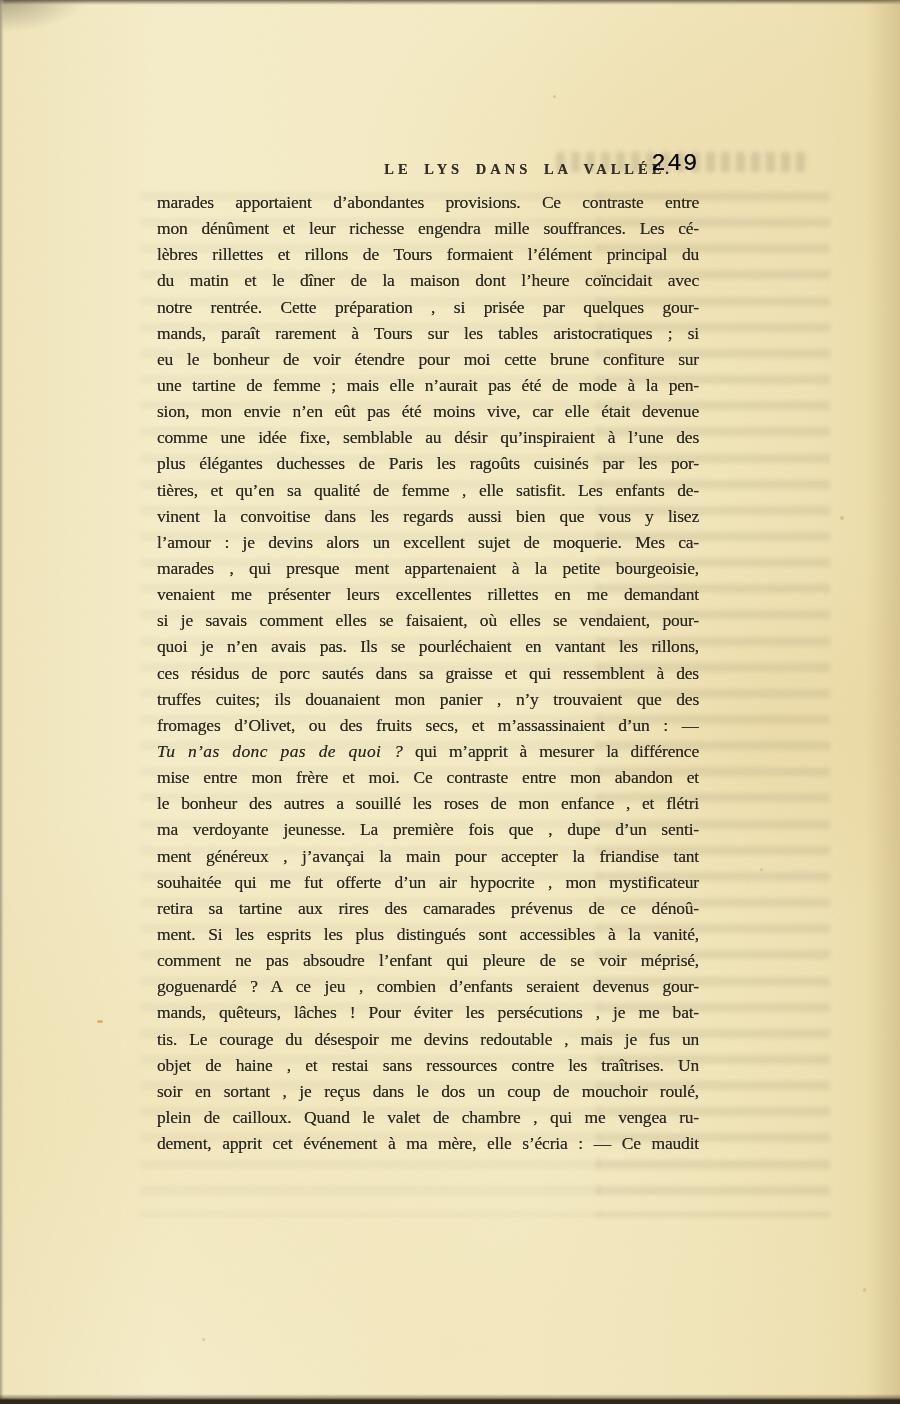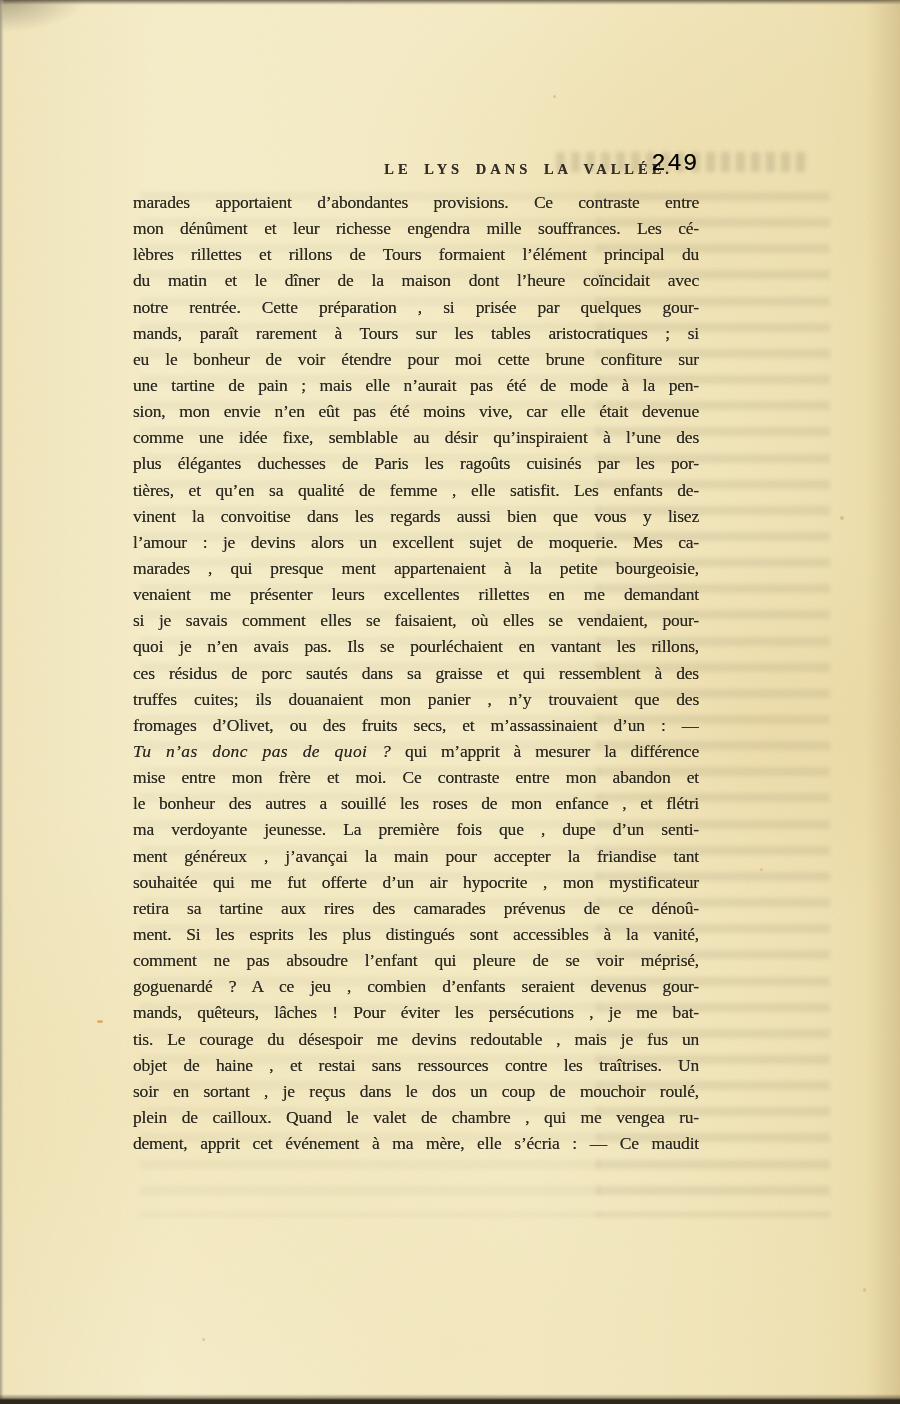--- a/index.html
+++ b/index.html
@@ -51,20 +51,21 @@
   
   .body-text{
     position:absolute;left:133px;top:189px;width:566px;
     font-size:17.5px;color:#2b2822;
   }
   .line{
     height:26.15px;line-height:26.15px;overflow:hidden;
     text-align:justify;text-align-last:justify;
     letter-spacing:-0.2px;word-spacing:-0.6px;white-space:normal;
     text-shadow:0 0 0.6px rgba(43,40,34,0.68);
+    margin-left:24px;
   }
   .it{font-style:italic;letter-spacing:0.4px;}
 
   
   .grain{position:absolute;inset:0;mix-blend-mode:multiply;opacity:0.5;pointer-events:none;}
   .speck{position:absolute;border-radius:50%;pointer-events:none;}
   .speck.s1{left:97px;top:1020px;width:6px;height:3px;background:#d89a4e;opacity:.75;}
   .speck.s2{left:840px;top:516px;width:4px;height:4px;background:#dca75e;opacity:.6;}
   .speck.s3{left:553px;top:95px;width:3px;height:3px;background:#d9a55c;opacity:.55;}
   .speck.s4{left:863px;top:1288px;width:3px;height:4px;background:#d3a058;opacity:.5;}
@@ -86,21 +87,21 @@
 </div>
 
 <div class="body-text">
     <div class="line"><span>marades apportaient d’abondantes provisions. Ce contraste entre</span></div>
     <div class="line"><span>mon dénûment et leur richesse engendra mille souffrances. Les cé-</span></div>
     <div class="line"><span>lèbres rillettes et rillons de Tours formaient l’élément principal du</span></div>
     <div class="line"><span>du matin et le dîner de la maison dont l’heure coïncidait avec</span></div>
     <div class="line"><span>notre rentrée. Cette préparation , si prisée par quelques gour-</span></div>
     <div class="line"><span>mands, paraît rarement à Tours sur les tables aristocratiques ; si</span></div>
     <div class="line"><span>eu le bonheur de voir étendre pour moi cette brune confiture sur</span></div>
-    <div class="line"><span>une tartine de pain ; mais elle n’aurait pas été de mode à la pen-</span></div>
+    <div class="line"><span>une tartine de femme ; mais elle n’aurait pas été de mode à la pen-</span></div>
     <div class="line"><span>sion, mon envie n’en eût pas été moins vive, car elle était devenue</span></div>
     <div class="line"><span>comme une idée fixe, semblable au désir qu’inspiraient à l’une des</span></div>
     <div class="line"><span>plus élégantes duchesses de Paris les ragoûts cuisinés par les por-</span></div>
     <div class="line"><span>tières, et qu’en sa qualité de femme , elle satisfit. Les enfants de-</span></div>
     <div class="line"><span>vinent la convoitise dans les regards aussi bien que vous y lisez</span></div>
     <div class="line"><span>l’amour : je devins alors un excellent sujet de moquerie. Mes ca-</span></div>
     <div class="line"><span>marades , qui presque ment appartenaient à la petite bourgeoisie,</span></div>
     <div class="line"><span>venaient me présenter leurs excellentes rillettes en me demandant</span></div>
     <div class="line"><span>si je savais comment elles se faisaient, où elles se vendaient, pour-</span></div>
     <div class="line"><span>quoi je n’en avais pas. Ils se pourléchaient en vantant les rillons,</span></div>

